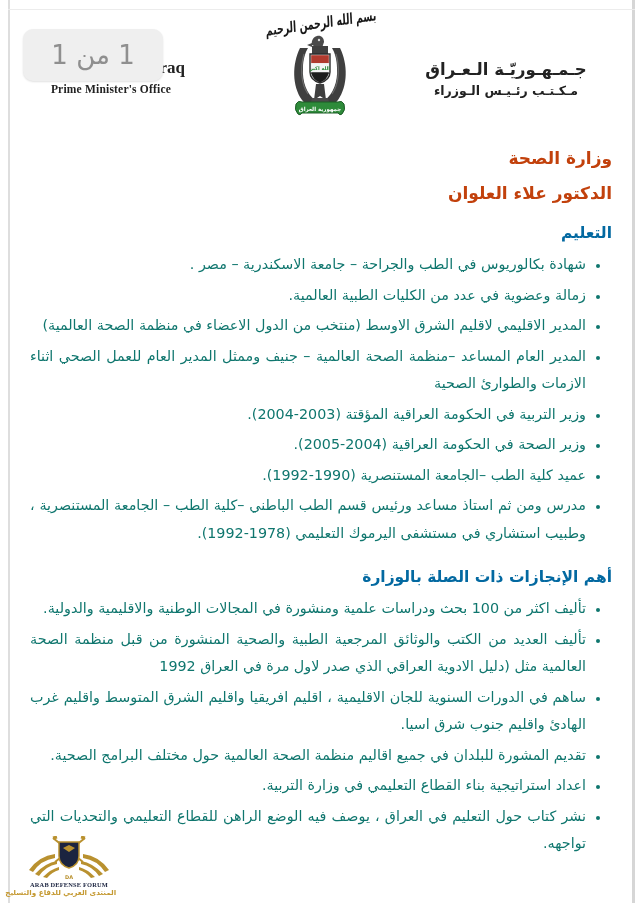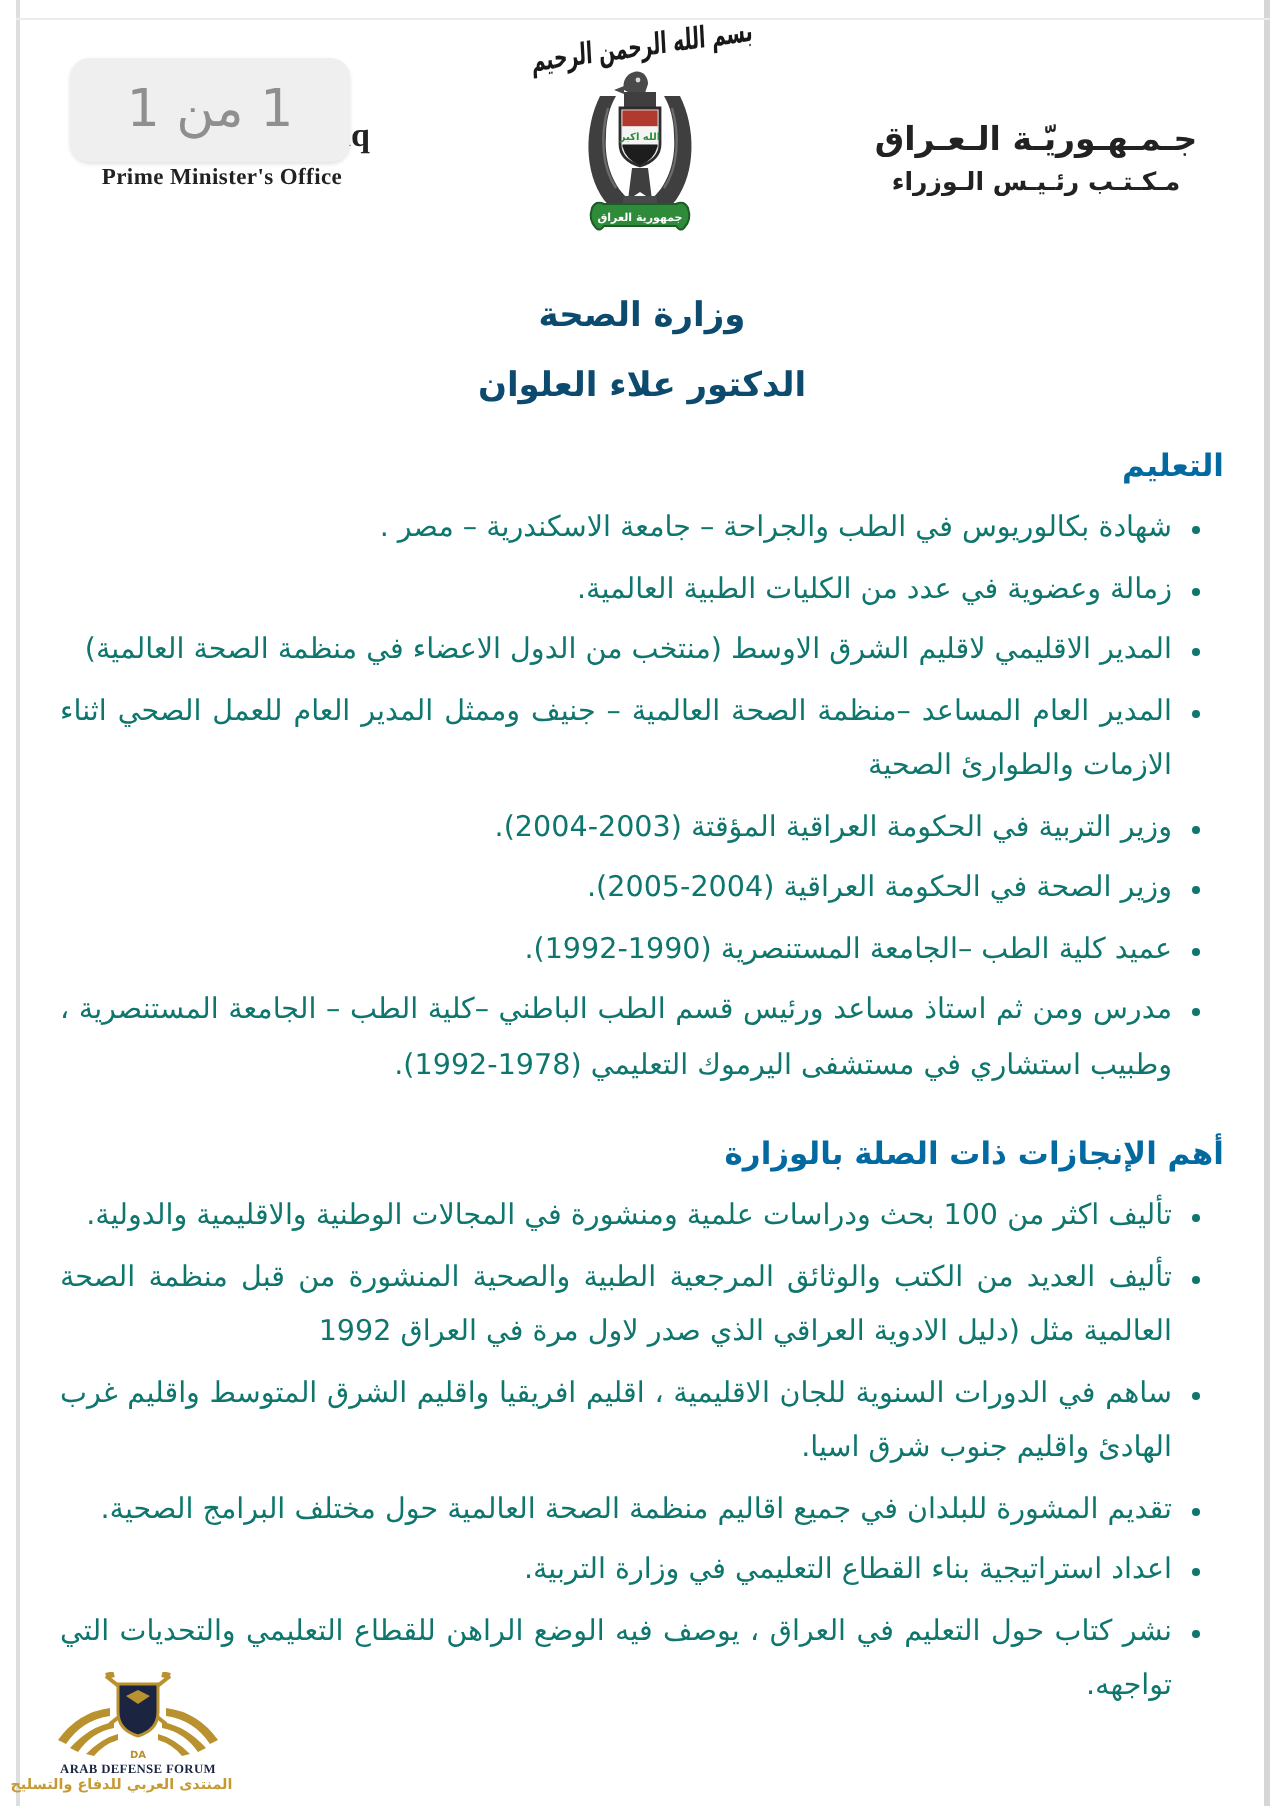--- a/index.html
+++ b/index.html
@@ -22,38 +22,38 @@
     white-space:nowrap; transform:scale(.78,1.25) rotate(-5deg);
     letter-spacing:-1px; margin-bottom:2px;
   }
   .eagle-svg { display:block; margin:2px auto 0; }
 
   .hdr-left { position:absolute; left:35px; top:58px; width:152px;
     font-family:"Liberation Serif", serif; font-weight:bold; color:#222; }
   .hdr-left-l1 { text-align:right; font-size:17px; padding-right:2px; }
   .hdr-left-l2 { text-align:center; font-size:11.5px; margin-top:5px; letter-spacing:.2px; }
 
-  .hdr-right { position:absolute; right:22px; top:60px; width:200px;
+  .hdr-right { position:absolute; right:34px; top:60px; width:200px;
     direction:rtl; text-align:center; font-weight:bold; color:#222; }
   .hdr-right-l1 { font-size:16.5px; }
   .hdr-right-l2 { font-size:12.5px; margin-top:4px; }
 
   
   .page-badge {
-    position:absolute; left:35px; top:29px; width:140px; height:52px;
+    position:absolute; left:23px; top:29px; width:140px; height:52px;
     background:#efefef; border-radius:10px;
     box-shadow:0 1px 2px rgba(0,0,0,.12);
     display:flex; align-items:center; justify-content:center;
     direction:rtl; font-size:26px; color:#8f8f8f; z-index:5;
   }
 
   
   main { position:absolute; top:148px; right:28px; left:30px; direction:rtl; }
   .doc-title, .doc-subtitle {
-    text-align:center; font-weight:bold; font-size:17px; color:#0c4a6e;
+    text-align:right; font-weight:bold; font-size:17px; color:#c2410c;
   }
   .doc-title { margin-bottom:15px; }
   .doc-subtitle { margin-bottom:1px; }
   section h3 {
     font-size:15.5px; font-weight:bold; color:#0369a1;
     margin:21px 0 9px 0; text-align:right;
   }
   section ul { margin:0; padding:0 26px 0 0; list-style:disc; }
   section li {
     font-size:14.3px; line-height:27.5px; margin-bottom:3px;

